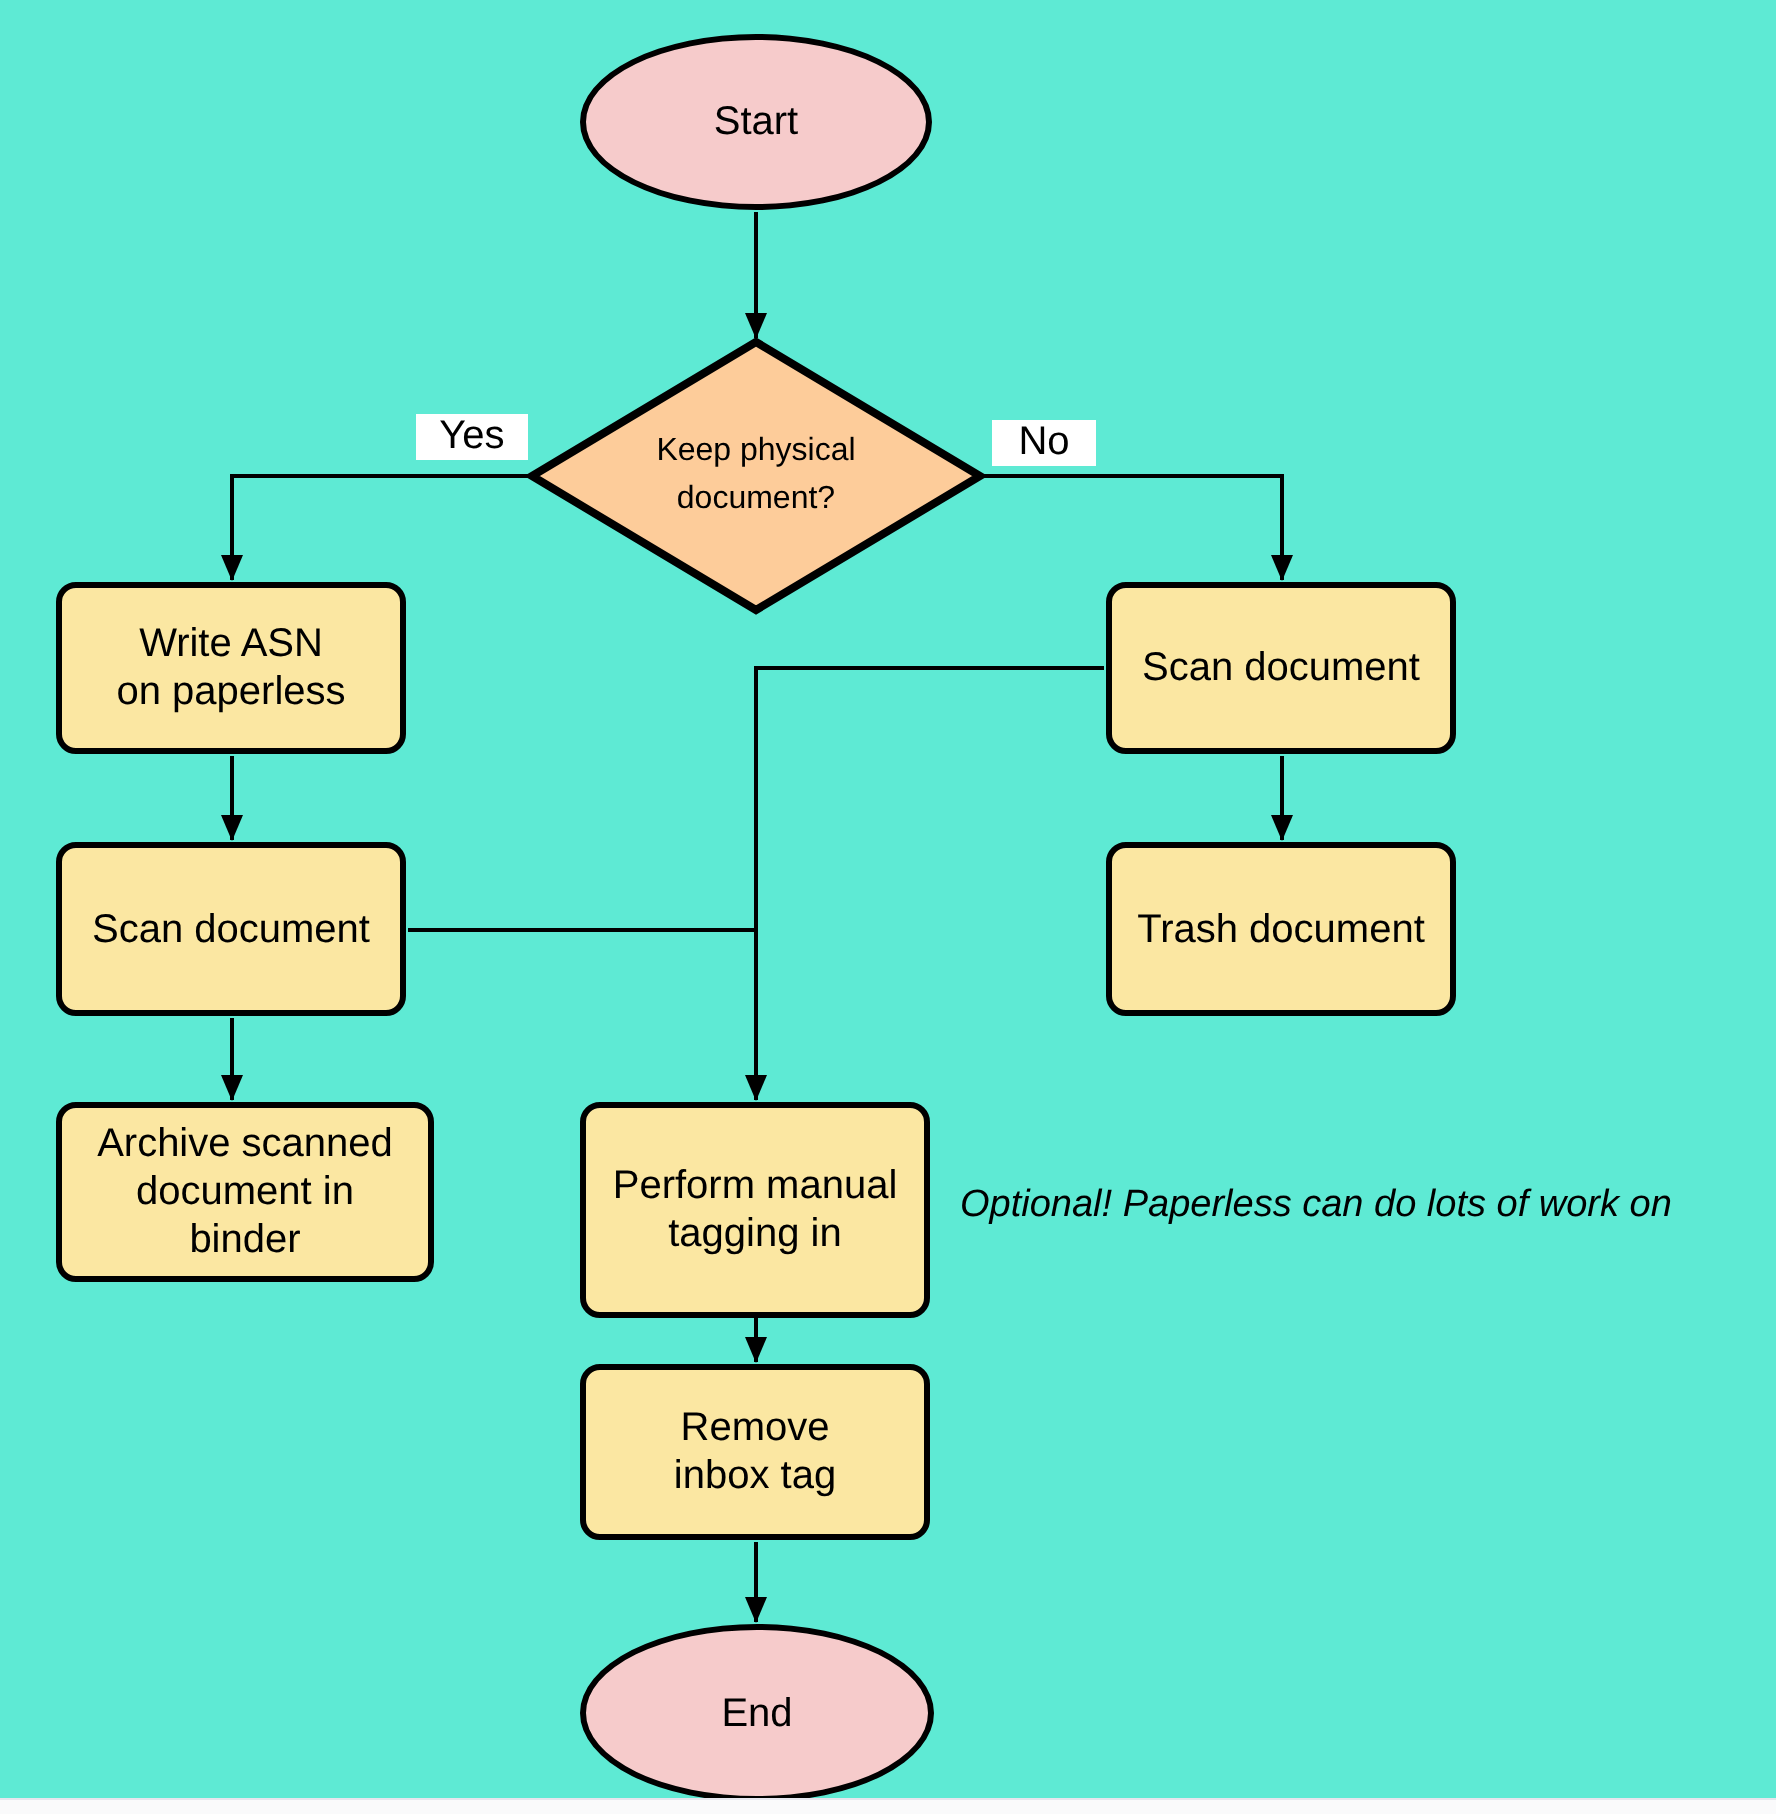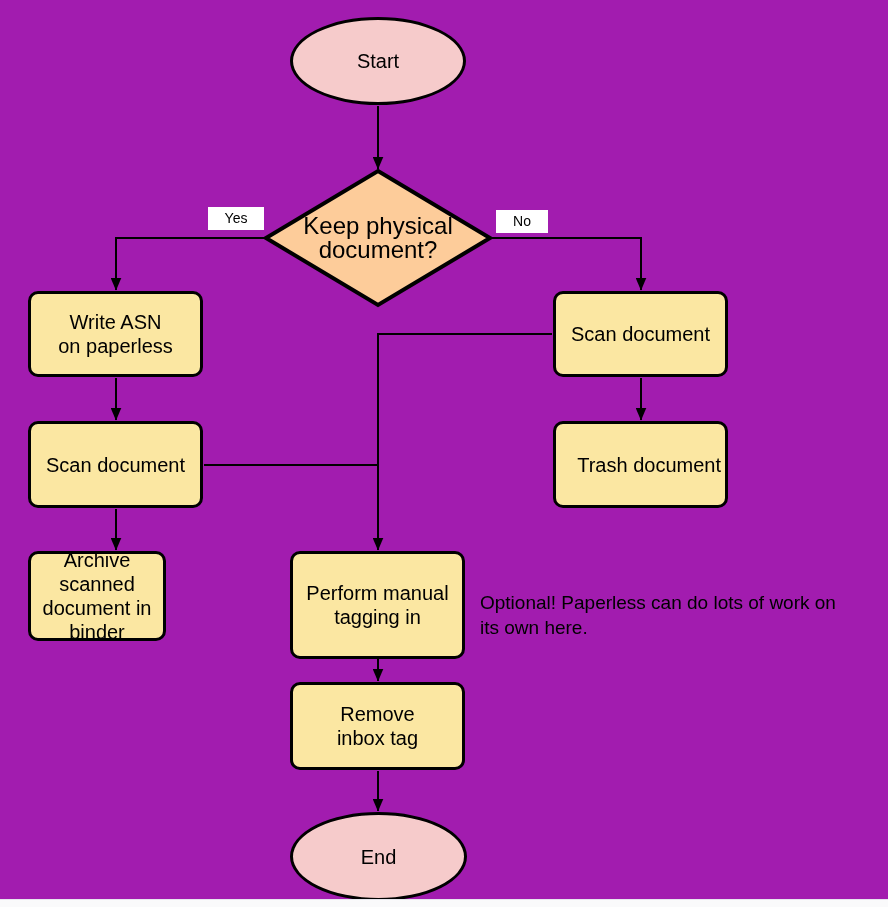--- a/index.html
+++ b/index.html
@@ -1,20 +1,20 @@
 <!DOCTYPE html>
 <html style="--terminal-fill: #F6CBCB; --decision-fill: #FDCC9A; --process-fill: #FBE7A2; --stroke: #000000; --connector: #000000;"><head>
 <meta charset="utf-8">
 <style>
   html, body { margin: 0; padding: 0; background: #ffffff; }
   #canvas {
     position: relative;
     width: 888px;
     height: 907px;
-    background: #a21caf;
+    background: #5eead4;
     overflow: hidden;
     font-family: "Liberation Sans", sans-serif;
     color: #000000;
   }
   #edges {
     position: absolute;
     left: 0; top: 0;
     width: 888px; height: 907px;
     z-index: 1;
   }
@@ -52,37 +52,38 @@
     z-index: 2;
   }
   .diamond-wrap svg { display: block; }
   .diamond-label {
     position: absolute;
     left: 0; top: 0; right: 0; bottom: 0;
     display: flex;
     align-items: center;
     justify-content: center;
     text-align: center;
-    font-size: 24px;
+    font-size: 16px;
     line-height: 24px;
   }
   .edge-label {
     position: absolute;
     z-index: 3;
-    font-size: 14px;
+    font-size: 20px;
     line-height: 23px;
     text-align: center;
     background: #ffffff;
     padding: 0 2px;
   }
   .annotation {
     position: absolute;
     z-index: 3;
     font-size: 19px;
     line-height: 25px;
+    font-style: italic;
     width: 402px;
   }
   .window-bottom-strip {
     position: absolute;
     left: 0; top: 900px;
     width: 888px; height: 7px;
     background: #fafafb;
     z-index: 4;
   }
   .window-bottom-edge {
@@ -139,46 +140,45 @@
     <div>
       <div>Write ASN</div>
       <div>on paperless</div>
     </div>
   </div>
 
   <div class="node process" style="left:28px; top:421px; width:175px; height:87px;">
     <div>Scan document</div>
   </div>
 
-  <div class="node process" style="left:28px; top:551px; width:138px; height:90px;">
+  <div class="node process" style="left:28px; top:551px; width:189px; height:90px;">
     <div>
       <div>Archive scanned</div>
       <div>document in</div>
       <div>binder</div>
     </div>
   </div>
 
   <div class="node process" style="left:553px; top:291px; width:175px; height:86px;">
     <div>Scan document</div>
   </div>
 
-  <div class="node process" style="left:553px; top:421px; width:175px; height:87px;justify-content:flex-end;">
+  <div class="node process" style="left:553px; top:421px; width:175px; height:87px;">
     <div>Trash document</div>
   </div>
 
   <div class="node process" style="left:290px; top:551px; width:175px; height:108px;">
     <div>
       <div>Perform manual</div>
       <div>tagging in</div>
     </div>
   </div>
 
   <div class="annotation" style="left:480px; top:590px;">
     <div>Optional! Paperless can do lots of work on</div>
-    <div>its own here.</div>
   </div>
 
   <div class="node terminal" style="left:290px; top:812px; width:177px; height:89px;">
     <div>End</div>
   </div>
 
   <div class="node process" style="left:290px; top:682px; width:175px; height:88px;">
     <div>
       <div>Remove</div>
       <div>inbox tag</div>

